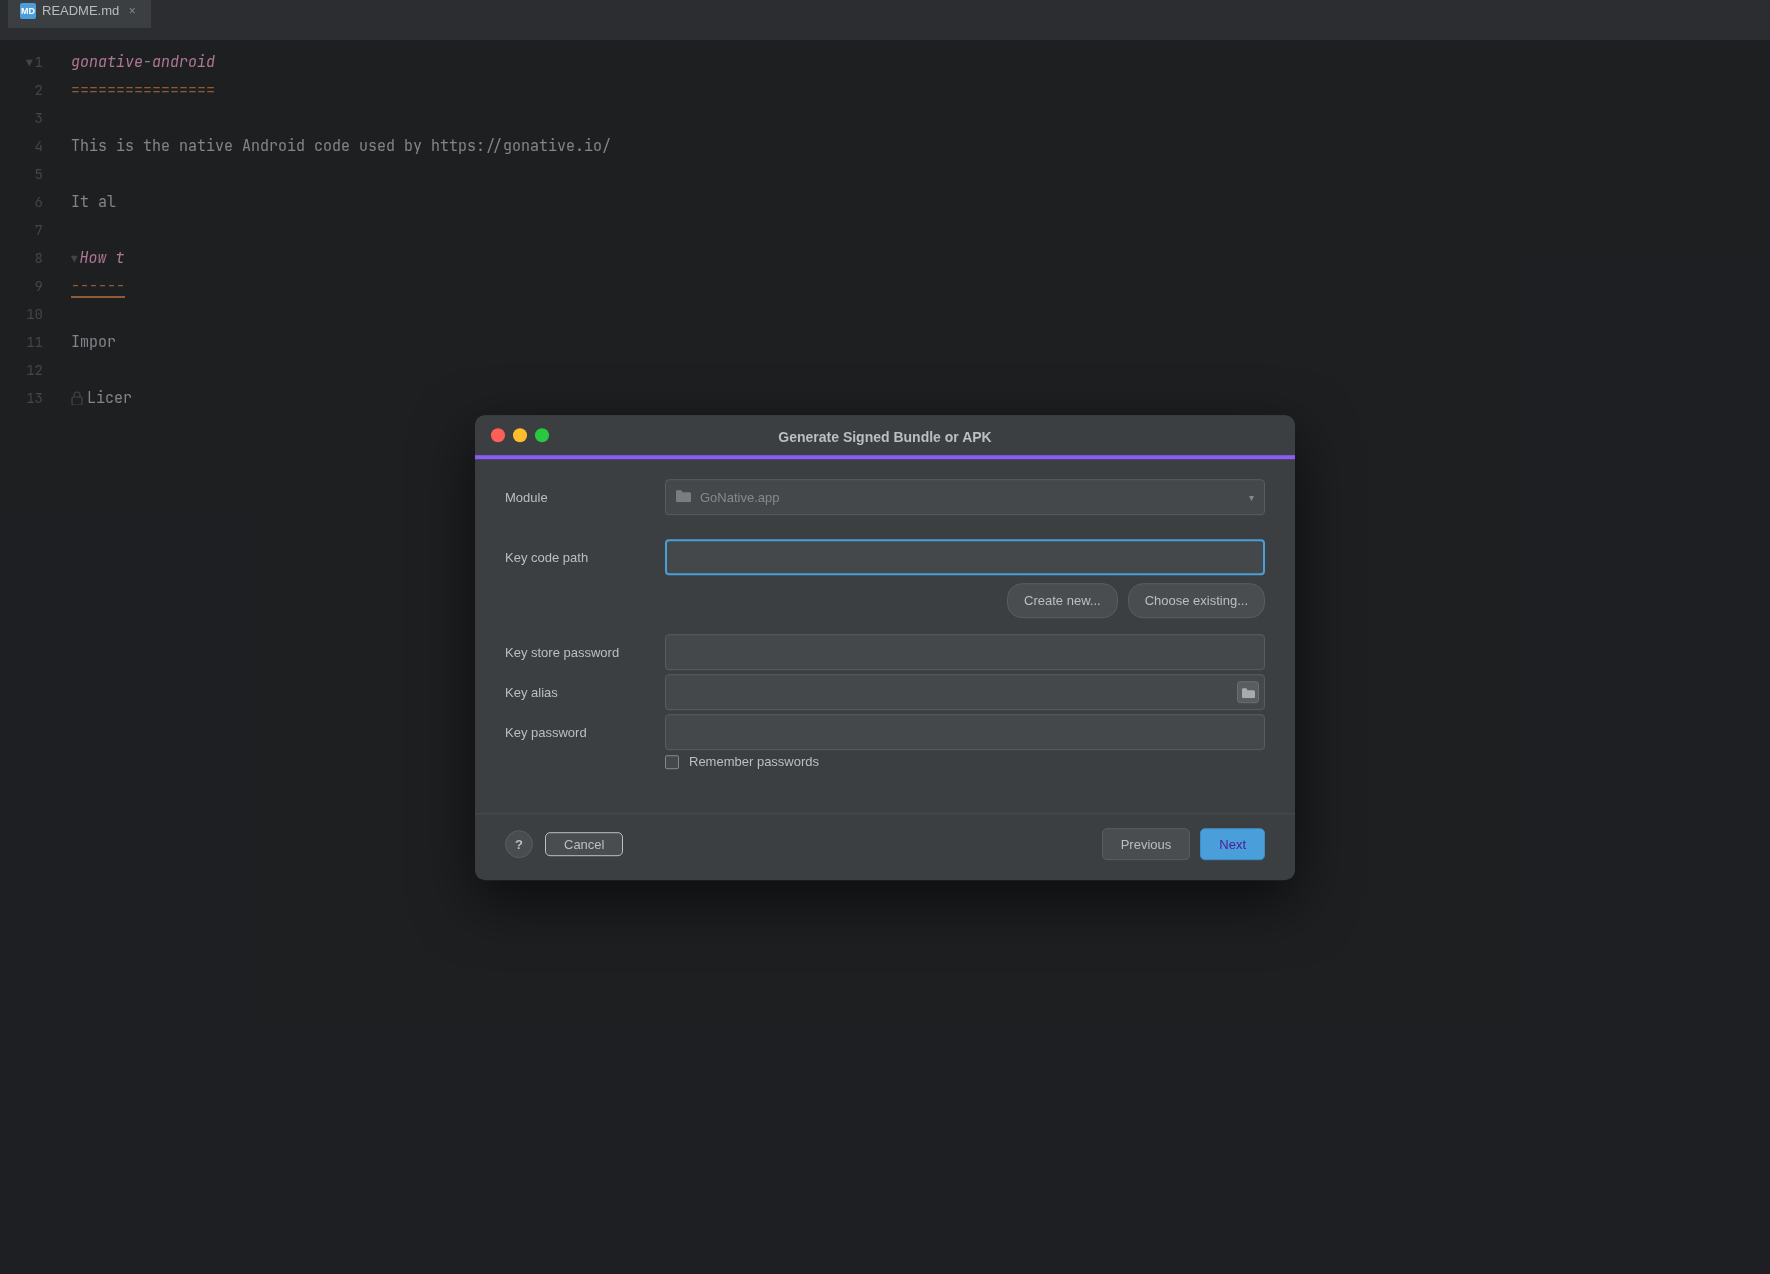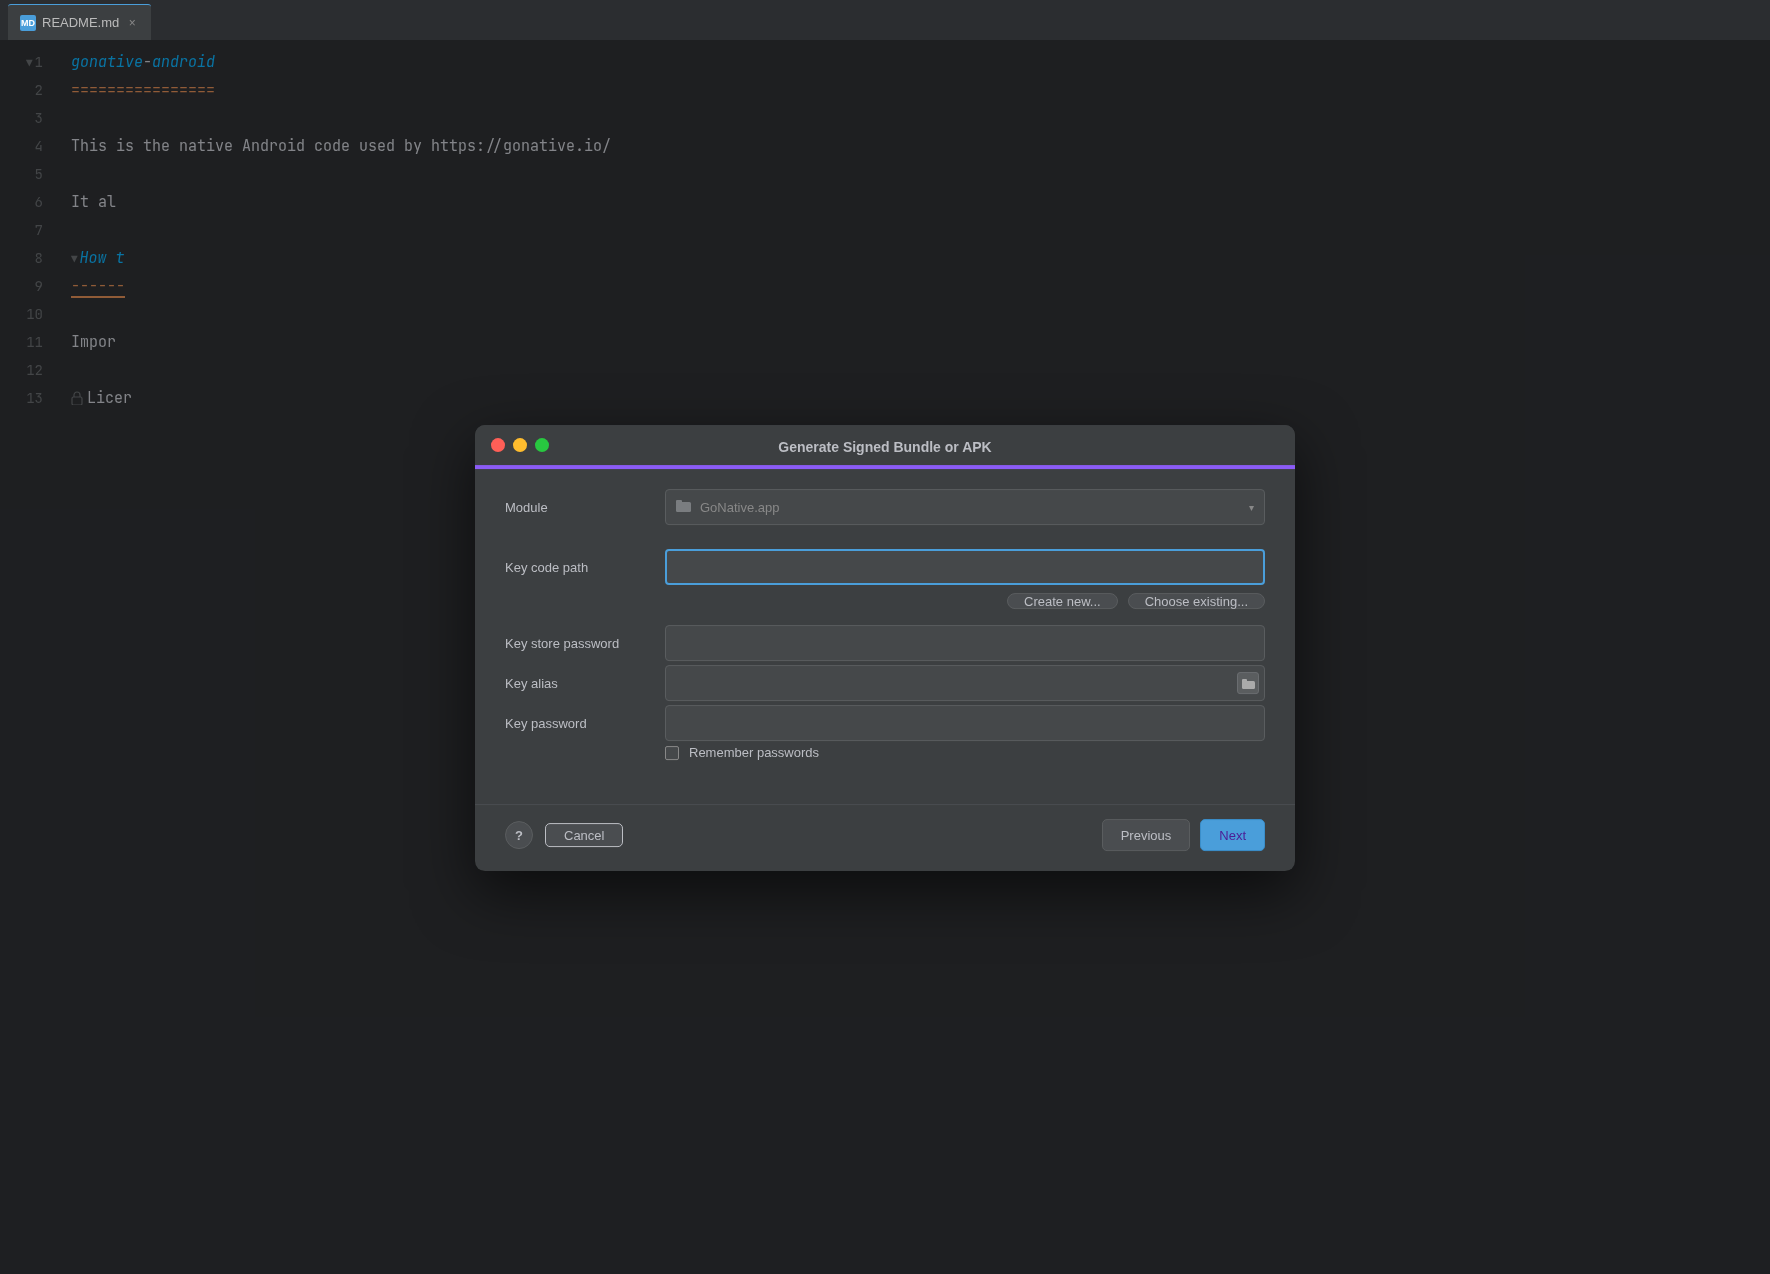--- a/index.html
+++ b/index.html
@@ -23,22 +23,22 @@
     }
 
     
     .tab-bar {
       position: absolute;
       top: 0; left: 0;
       width: 100%;
       height: 44px;
       background-color: #2b2d30;
       display: flex;
-      align-items: flex-start;
-      padding: 0 8px;
+      align-items: flex-end;
+      padding: 16px 8px;
     }
 
     .tab-item {
       display: flex;
       align-items: center;
       gap: 6px;
       background-color: #3c3f41;
       border-top: 1px solid #4a9eda;
       padding: 6px 12px;
       border-radius: 3px 3px 0 0;
@@ -119,21 +119,21 @@
       font-size: 15px;
       line-height: 28px;
     }
 
     .code-line {
       display: block;
       height: 28px;
       white-space: pre;
     }
 
-    .code-purple { color: #0ea5e9; font-style: italic; }
+    .code-purple { color: #f9a8d4; font-style: italic; }
     .code-orange { color: #cf8350; }
     .code-white { color: #bcbec4; }
 
     
     .underline-orange {
       border-bottom: 2px solid #cf8350;
       text-decoration: none;
     }
 
     
@@ -278,21 +278,21 @@
     
     .button-row {
       display: flex;
       justify-content: flex-end;
       gap: 10px;
       margin-bottom: 16px;
       margin-left: 160px;
     }
 
     .btn {
-      height: 16px;
+      height: 35px;
       padding: 0 16px;
       border-radius: 15px;
       font-size: 13px;
       cursor: pointer;
       border: 1px solid;
       display: flex;
       align-items: center;
       justify-content: center;
     }
 

